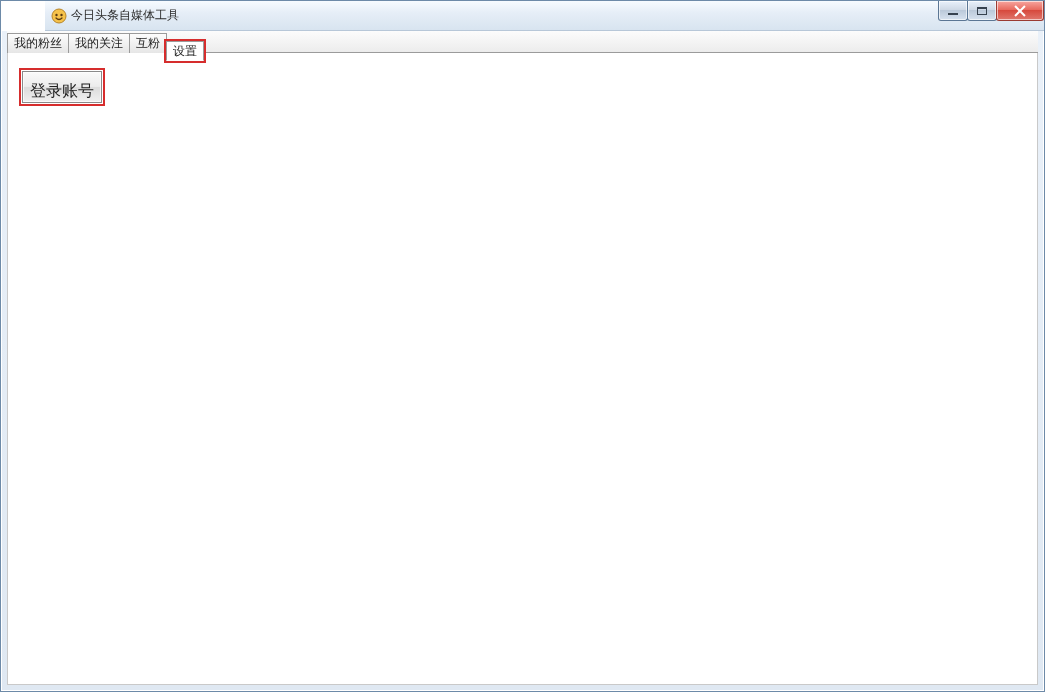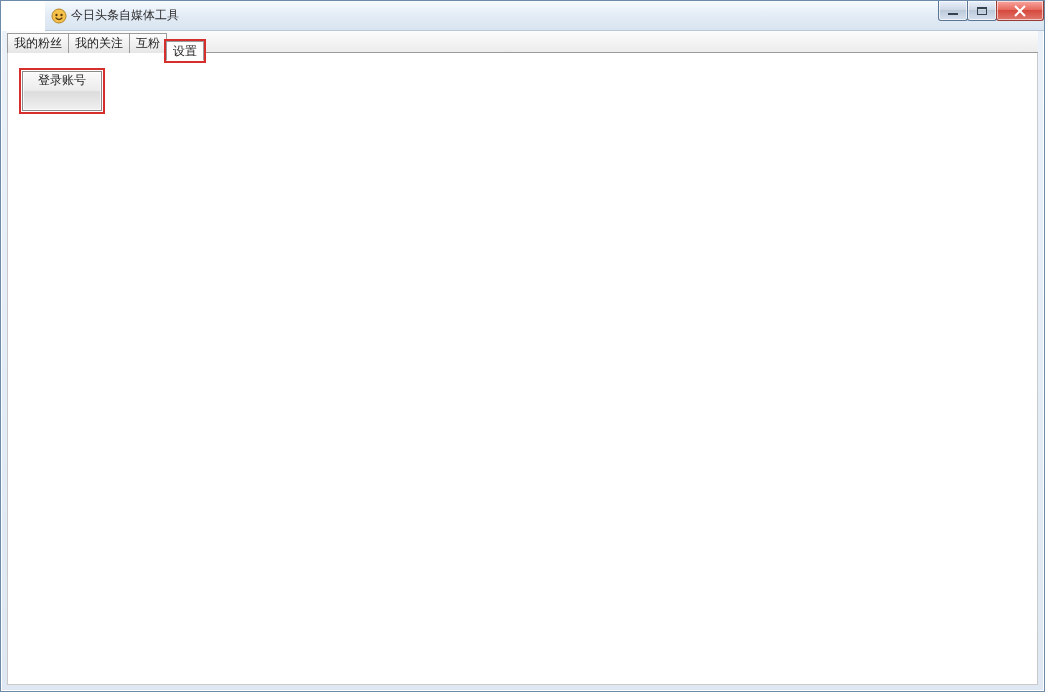--- a/index.html
+++ b/index.html
@@ -154,26 +154,26 @@
     border: 1px solid #c9c9c9;
     border-top: none;
     background: #ffffff;
     overflow: auto;
   }
 
   
   .btn {
     position: absolute;
     left: 14px; top: 18px;
-    width: 80px; height: 40px;
+    width: 80px; height: 32px;
     border: 1px solid #8a8a8a;
     background: linear-gradient(to bottom,#fafafa 0%, #ececec 48%, #dcdcdc 52%, #f0f0f0 100%);
-    font-size: 12px;
+    font-size: 16px;
     color: #222;
-    display: flex; align-items: flex-start; justify-content: center;
+    display: flex; align-items: flex-end; justify-content: center;
     cursor: default;
     box-shadow: inset 0 0 0 1px rgba(255,255,255,0.7);
   }
   .btn.highlight {
     outline: 2px solid #d62d2d;
     outline-offset: 1px;
   }
 
   
   .watermark {

